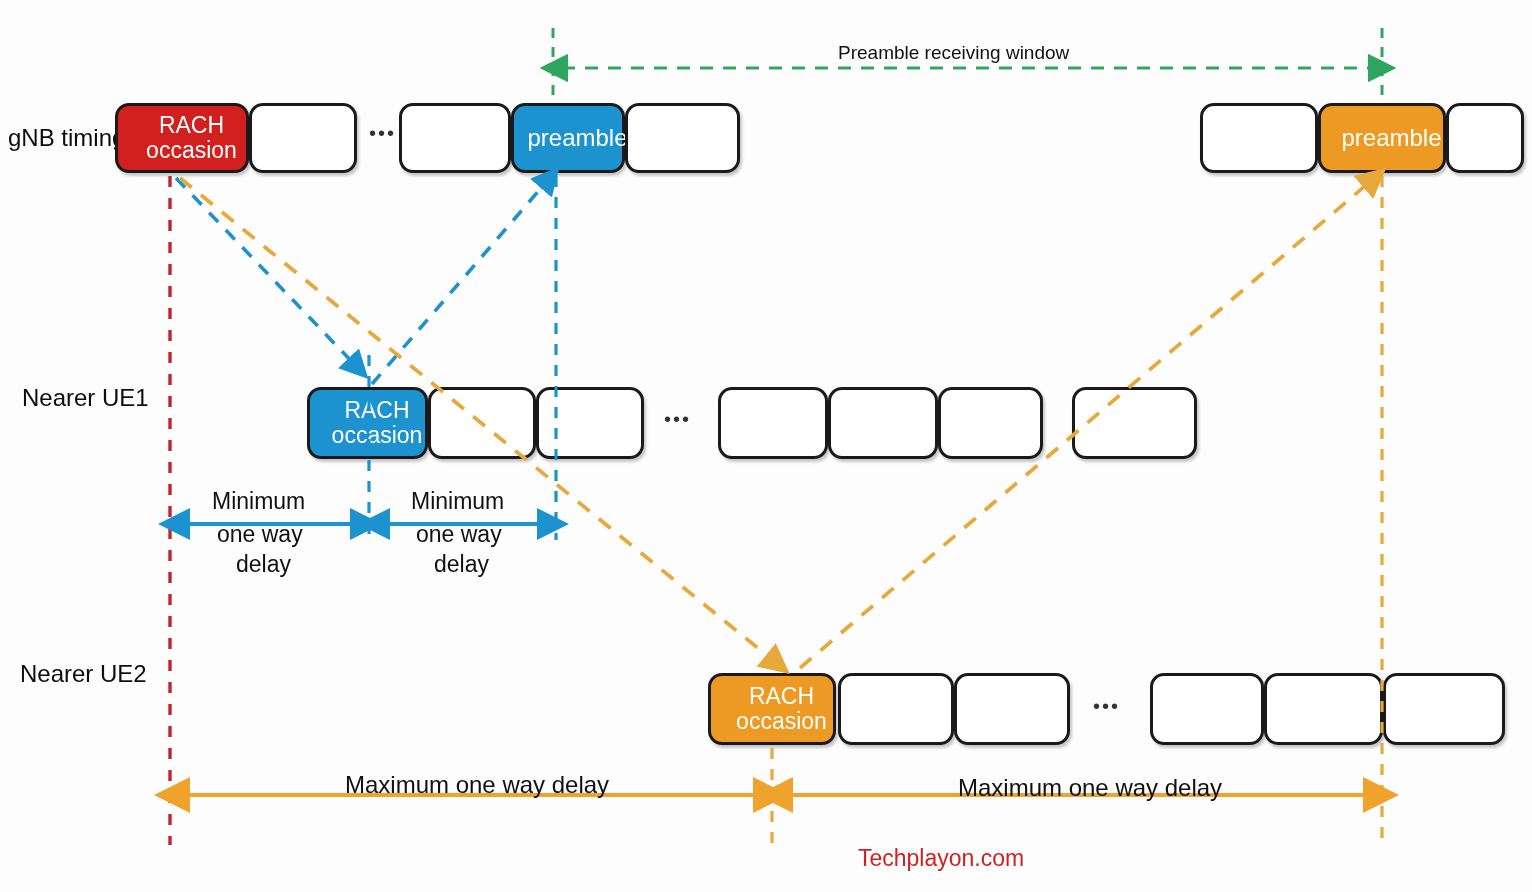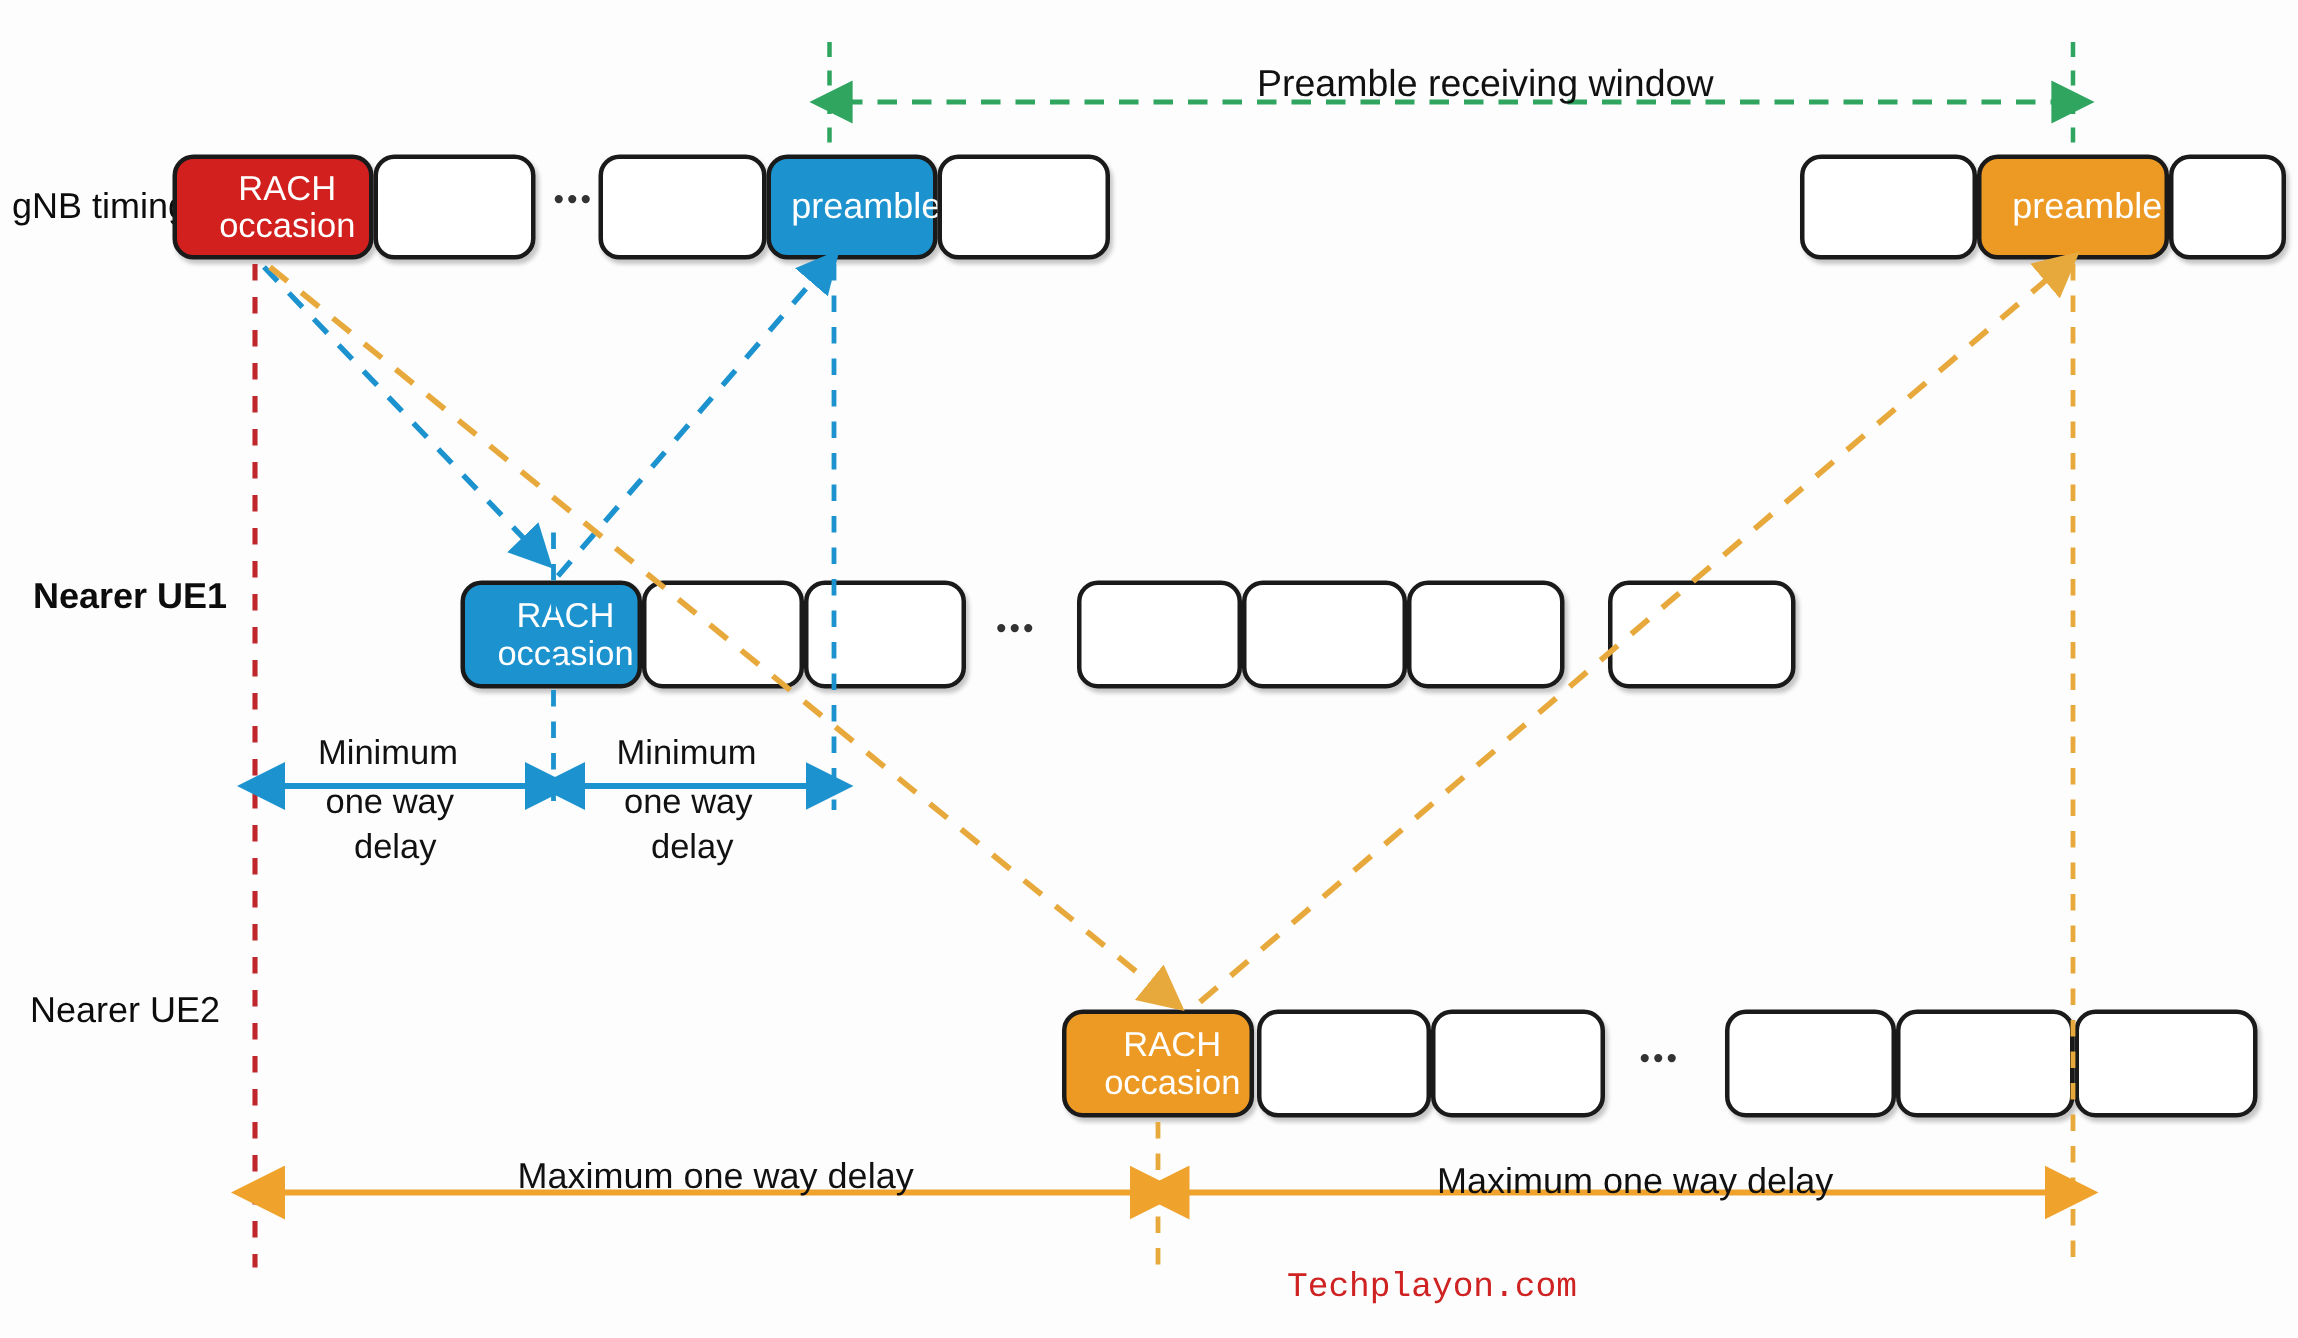--- a/index.html
+++ b/index.html
@@ -15,21 +15,21 @@
   .dots{position:absolute;color:#333;letter-spacing:2px;white-space:nowrap;}
   .annot{position:absolute;color:#111;white-space:nowrap;text-align:center;}
   .wm{position:absolute;color:#cf2222;white-space:nowrap;}
 </style>
 </head>
 <body>
 
 <div id="stage">
 
   <div class="rowlabel" style="left:8px;top:124px;font-size:24px;">gNB timing</div>
-  <div class="rowlabel" style="left:22px;top:384px;font-size:24px;font-weight:bold;">Nearer UE1</div>
+  <div class="rowlabel" style="left:22px;top:384px;font-size:24px;">Nearer UE1</div>
   <div class="rowlabel" style="left:20px;top:660px;font-size:24px;">Nearer UE2</div>
 
   <div class="slot filled" style="left:115px;top:103px;width:134px;height:70px;background:#D2201E;">
     <span class="l1" style="font-size:23px;">RACH</span>
     <span class="l2" style="font-size:23px;">occasion</span>
   </div>
   <div class="slot" style="left:249px;top:103px;width:108px;height:70px;"></div>
 
   <div class="dots" style="left:369px;top:122px;font-size:20px;">•••</div>
 
@@ -120,28 +120,28 @@
 
     <line x1="178" y1="524" x2="362" y2="524" stroke="#1C92CE" stroke-width="4" marker-start="url(#blueHeadL)" marker-end="url(#blueHead)"></line>
 
     <line x1="378" y1="524" x2="549" y2="524" stroke="#1C92CE" stroke-width="4" marker-start="url(#blueHeadL)" marker-end="url(#blueHead)"></line>
 
     <line x1="178" y1="795" x2="765" y2="795" stroke="#EFA32D" stroke-width="4" marker-start="url(#orangeHeadSolidL)" marker-end="url(#orangeHeadSolid)"></line>
 
     <line x1="781" y1="795" x2="1375" y2="795" stroke="#EFA32D" stroke-width="4" marker-start="url(#orangeHeadSolidL)" marker-end="url(#orangeHeadSolid)"></line>
   </svg>
 
-  <div class="annot" style="left:838px;top:42px;font-size:25px;text-align:right;">Preamble receiving window</div>
+  <div class="annot" style="left:838px;top:42px;font-size:19px;text-align:right;">Preamble receiving window</div>
 
   <div class="annot" style="left:212px;top:488px;font-size:23px;">Minimum</div>
   <div class="annot" style="left:217px;top:521px;font-size:23px;">one way</div>
   <div class="annot" style="left:236px;top:551px;font-size:23px;">delay</div>
 
   <div class="annot" style="left:411px;top:488px;font-size:23px;">Minimum</div>
   <div class="annot" style="left:416px;top:521px;font-size:23px;">one way</div>
   <div class="annot" style="left:434px;top:551px;font-size:23px;">delay</div>
 
   <div class="annot" style="left:345px;top:771px;font-size:24px;">Maximum one way delay</div>
   <div class="annot" style="left:958px;top:774px;font-size:24px;">Maximum one way delay</div>
 
-  <div class="wm" style="left:858px;top:845px;font-size:23px;font-family:Liberation Mono, monospace;">Techplayon.com</div>
+  <div class="wm" style="left:858px;top:845px;font-size:23px;">Techplayon.com</div>
 
 </div>
 
 </body></html>

